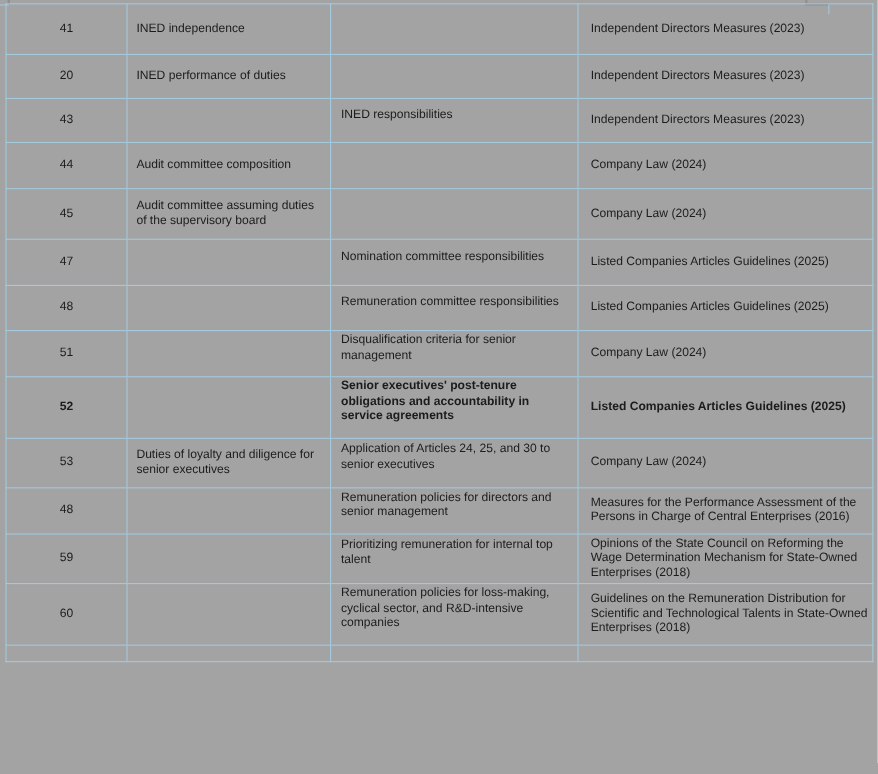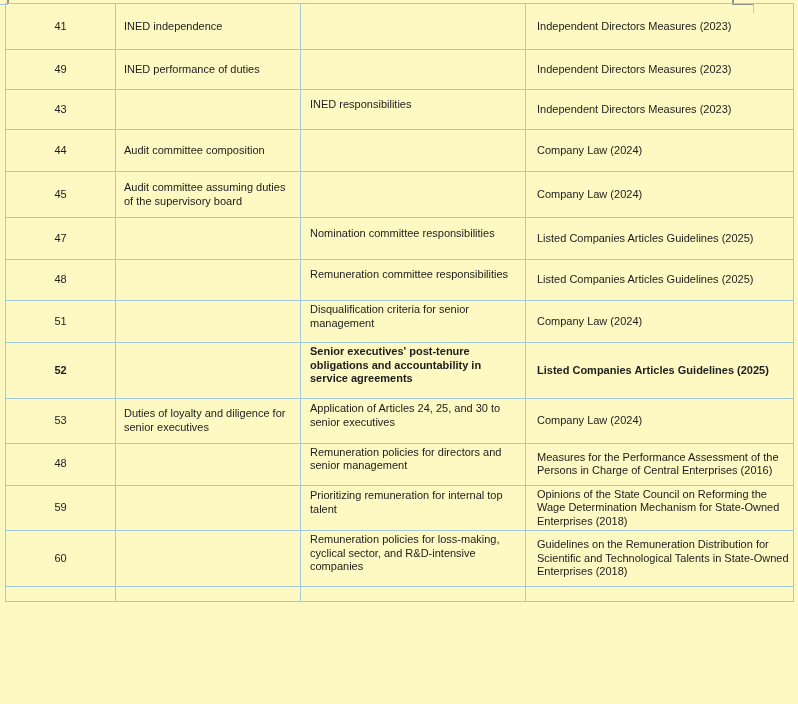--- a/index.html
+++ b/index.html
@@ -5,21 +5,21 @@
   :root{
     --blue:#a3c9dc;
     --gray:#8f8f8f;
     --ink:#1c1c1c;
   }
   *{margin:0;padding:0;box-sizing:border-box;}
   html,body{background:#ffffff;}
   .stage{
     position:relative;
     width:798px;height:704px;
-    background:#fef9c3;
+    background:#a3a3a3;
     overflow:hidden;
     font-family:"Liberation Sans", sans-serif;
     color:var(--ink);
   }
   
   .frag{position:absolute;}
   .frag-topline-left{left:0;top:3.5px;width:8px;height:1.5px;background:var(--blue);}
   .frag-gray-left{left:7px;top:0;width:2px;height:4px;background:var(--gray);}
   .frag-gray-right-v{left:732px;top:0;width:2px;height:4px;background:var(--gray);}
   .frag-gray-right-h{left:732px;top:3px;width:22px;height:2px;background:var(--gray);}
@@ -86,21 +86,21 @@
         <col class="c4">
     </colgroup>
     <tbody id="tbody">
         <tr>
           <td class="cell-no">41</td>
           <td class="cell-topic">INED independence</td>
           <td class="cell-subtopic"></td>
           <td class="cell-source">Independent Directors Measures (2023)</td>
         </tr>
         <tr>
-          <td class="cell-no">49</td>
+          <td class="cell-no">20</td>
           <td class="cell-topic">INED performance of duties</td>
           <td class="cell-subtopic"></td>
           <td class="cell-source">Independent Directors Measures (2023)</td>
         </tr>
         <tr>
           <td class="cell-no">43</td>
           <td class="cell-topic"></td>
           <td class="cell-subtopic">INED responsibilities</td>
           <td class="cell-source">Independent Directors Measures (2023)</td>
         </tr>

